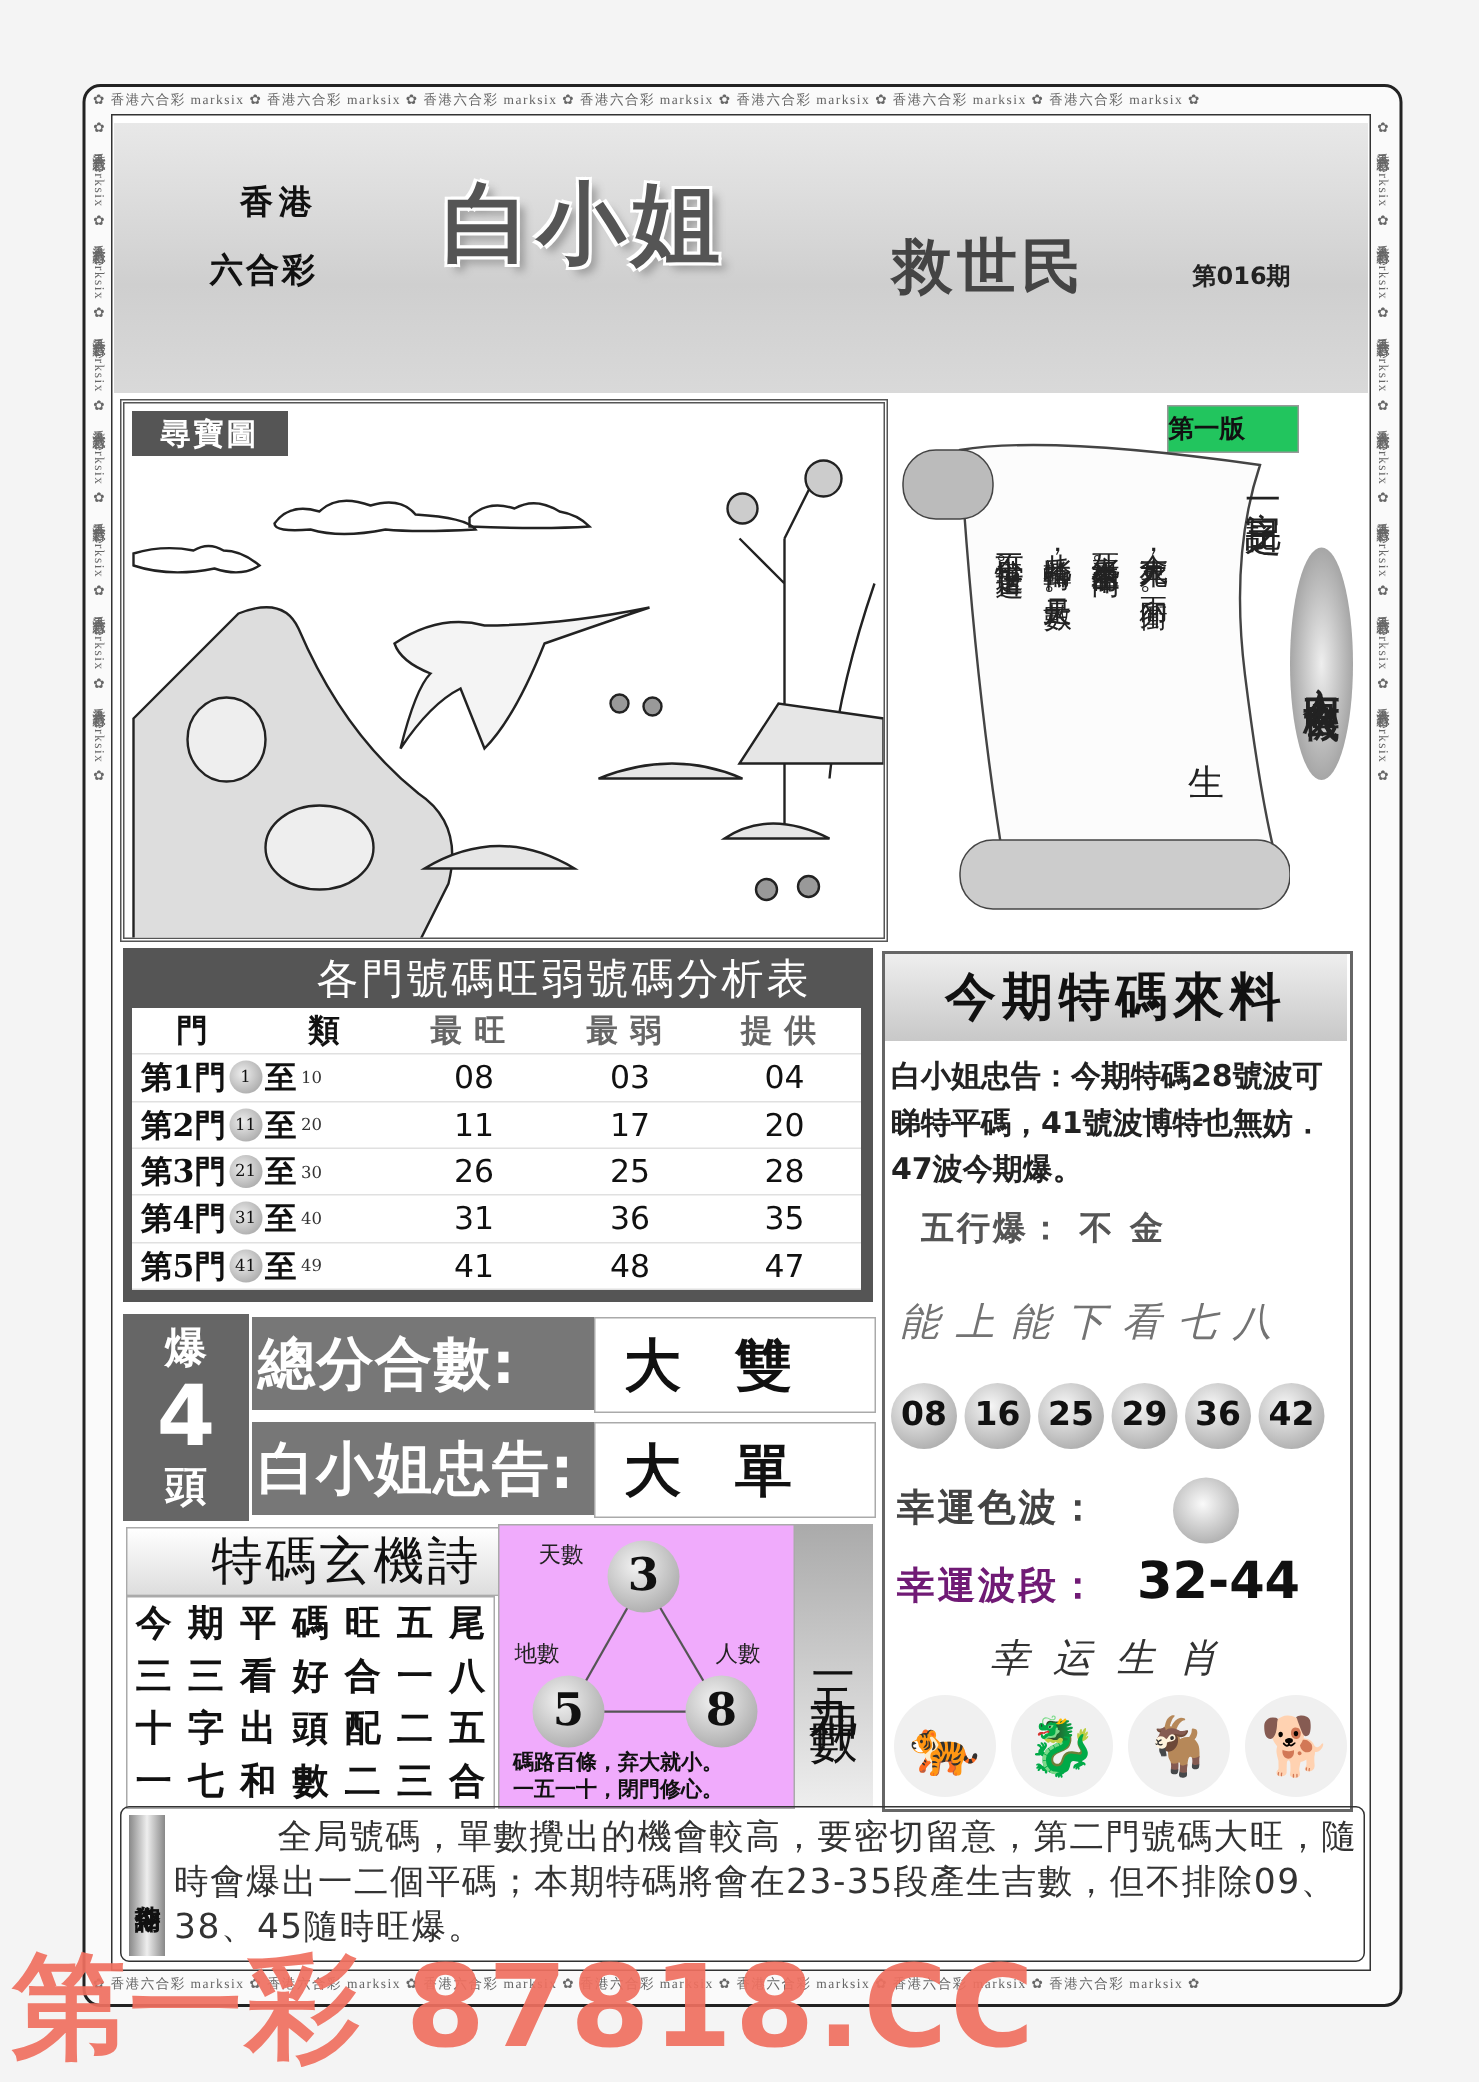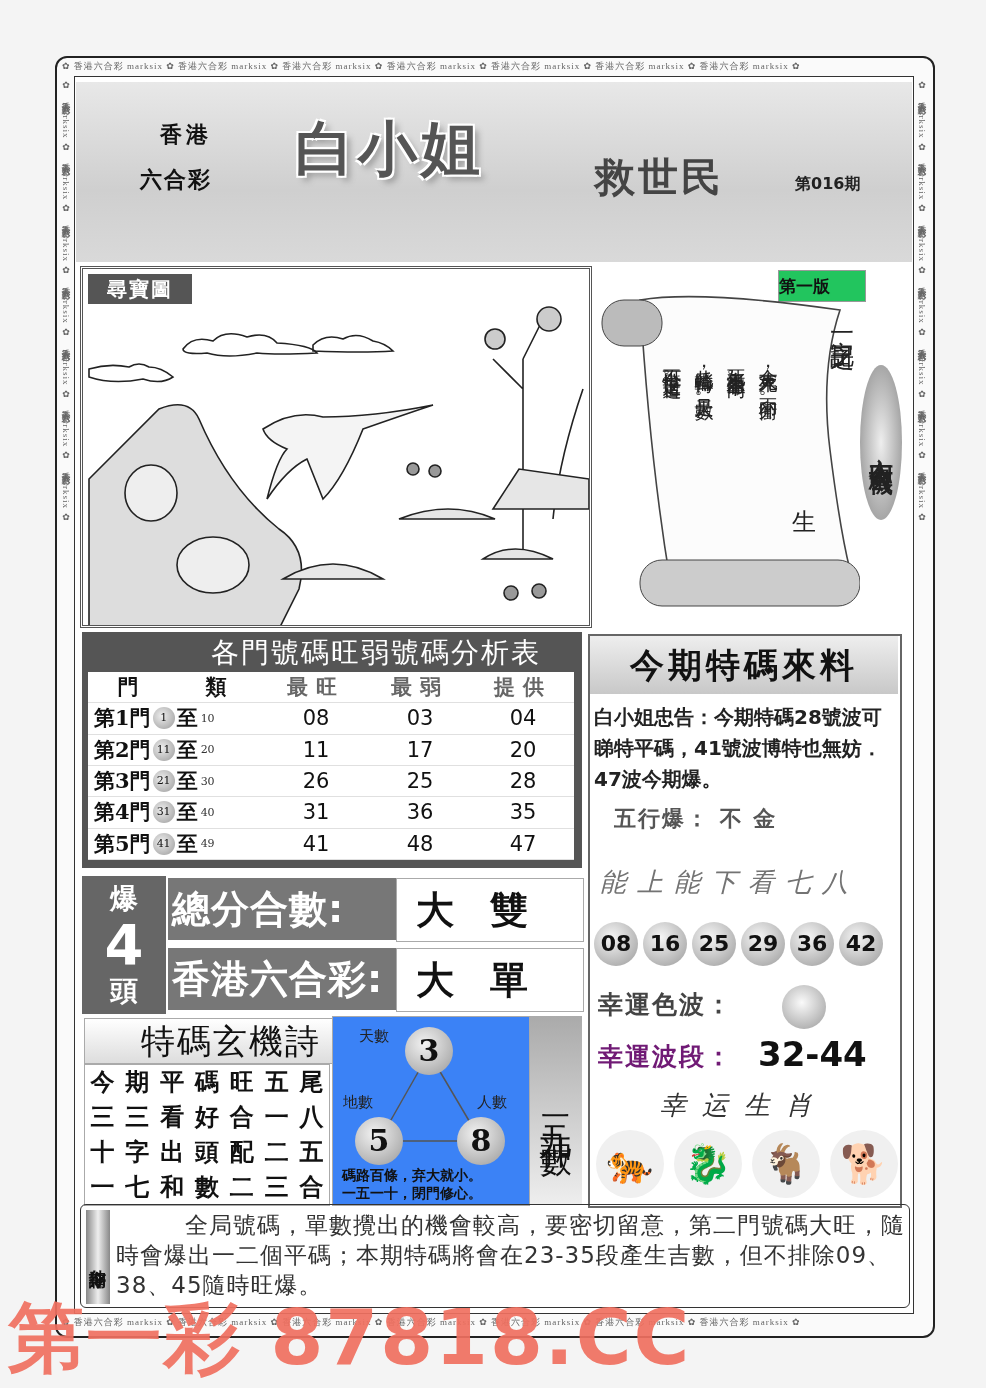--- a/index.html
+++ b/index.html
@@ -66,21 +66,21 @@
   .boom .b{font-size:28px;}
   .row-l{position:absolute;left:168px;width:226px;height:62px;background:#777;color:#fff;font-size:38px;font-weight:bold;line-height:62px;padding-left:4px;letter-spacing:1px;}
   .row-r{position:absolute;left:396px;width:186px;height:62px;background:#fff;border:1px solid #aaa;font-size:38px;font-weight:bold;line-height:62px;text-align:center;letter-spacing:36px;}
 
   
   .poem-title{position:absolute;left:84px;top:1018px;width:244px;height:44px;background:linear-gradient(180deg,#fff,#ddd);font-size:34px;text-align:center;line-height:44px;letter-spacing:2px;border:1px solid #aaa;padding-left:24px;}
   .poem{position:absolute;left:84px;top:1064px;width:244px;height:140px;border:1px solid #aaa;background:#fff;display:grid;grid-template-columns:repeat(7,1fr);grid-template-rows:repeat(4,1fr);}
   .poem span{font-size:24px;font-weight:bold;text-align:center;line-height:35px;}
 
   
-  .tri{position:absolute;left:332px;top:1016px;width:196px;height:188px;border:1px solid #aaa;background:#3b82f6;}
+  .tri{position:absolute;left:332px;top:1016px;width:196px;height:188px;border:1px solid #aaa;background:#f0abfc;}
   .tb{position:absolute;width:48px;height:48px;border-radius:50%;background:radial-gradient(circle at 40% 35%,#f2f2f2,#999);font-family:"DejaVu Serif",serif;font-size:30px;font-weight:bold;text-align:center;line-height:48px;}
   .tl{position:absolute;font-family:"DejaVu Serif",serif;font-size:15px;color:#222;}
   .tnote{position:absolute;left:342px;top:1166px;font-size:14px;font-weight:bold;line-height:18px;white-space:pre;}
   .side3{position:absolute;left:530px;top:1016px;width:52px;height:188px;background:linear-gradient(180deg,#aaa,#eee);writing-mode:vertical-rl;text-align:center;font-family:"DejaVu Serif",serif;font-size:32px;line-height:52px;letter-spacing:10px;}
 
   
   .eval-tag{position:absolute;left:86px;top:1210px;width:24px;height:94px;background:linear-gradient(90deg,#888,#eee,#888);font-size:17px;font-weight:bold;writing-mode:vertical-rl;text-align:center;line-height:24px;}
   .eval{position:absolute;left:116px;top:1210px;width:790px;font-size:23px;color:#333;line-height:30px;text-indent:3em;letter-spacing:1px;}
   .eval-box{position:absolute;left:80px;top:1204px;width:828px;height:102px;border:1px solid #333;border-radius:6px;}
 
@@ -236,21 +236,21 @@
   <div class="zc">🐕</div>
 </div>
 
 <div class="boom">
   <div class="a">爆</div>
   <div class="n">4</div>
   <div class="b">頭</div>
 </div>
 <div class="row-l" style="top:878px">總分合數:</div>
 <div class="row-r" style="top:878px">大雙</div>
-<div class="row-l" style="top:948px">香港六合彩:</div>
+<div class="row-l" style="top:948px">白小姐忠告:</div>
 <div class="row-r" style="top:948px">大單</div>
 
 <div class="poem-title">特碼玄機詩</div>
 <div class="poem" id="poem-grid">
     <span>今</span>
     <span>期</span>
     <span>平</span>
     <span>碼</span>
     <span>旺</span>
     <span>五</span>

